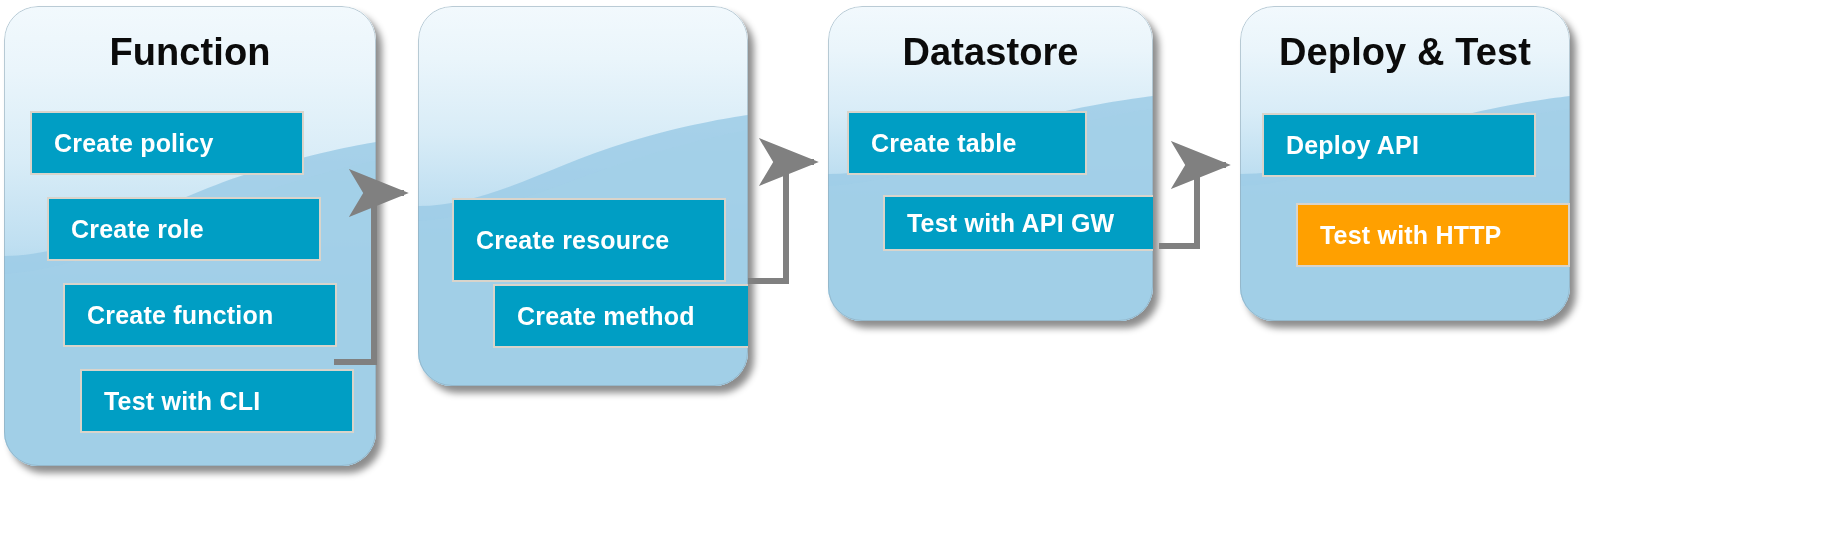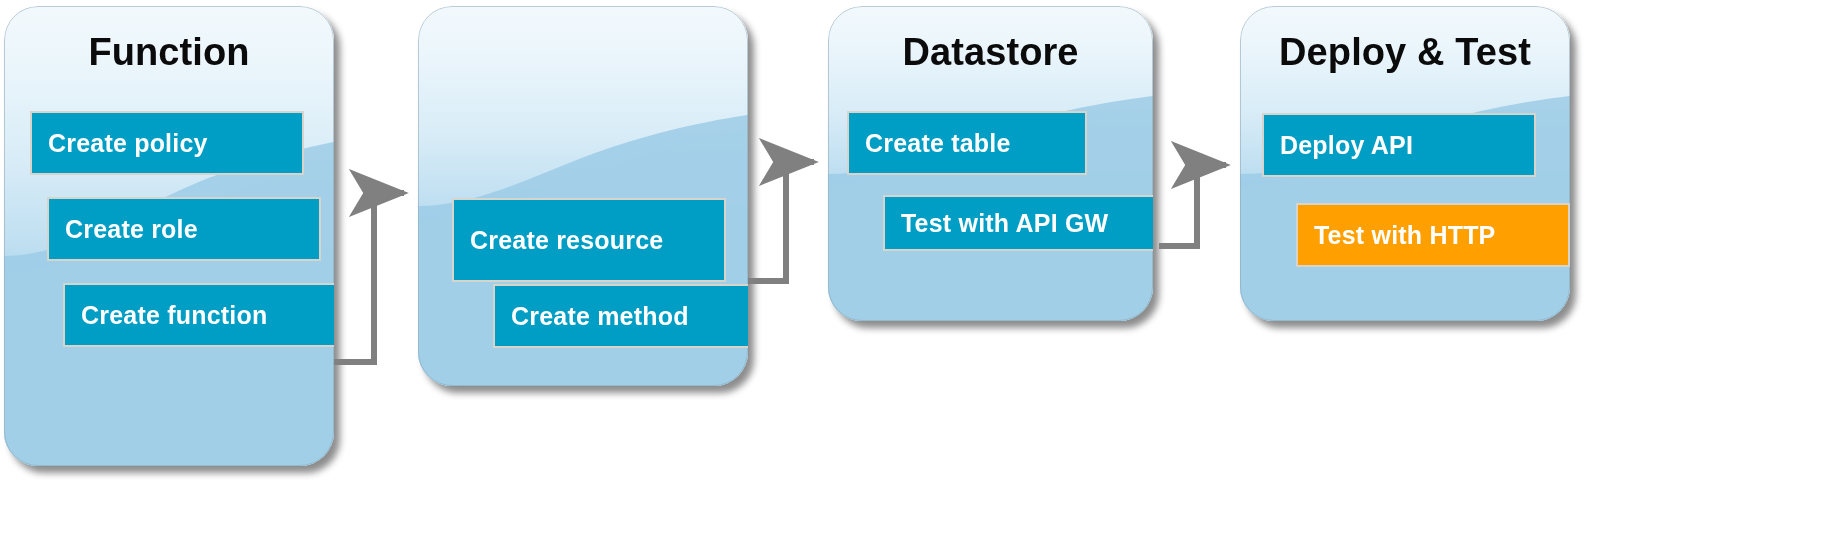--- a/index.html
+++ b/index.html
@@ -28,44 +28,45 @@
   .panel-title{position:absolute;left:0;right:0;text-align:center;
                font-weight:bold;color:#0b0b0b;letter-spacing:.1px;
                font-size:38px;line-height:44px;}
 
   
   .chip{position:absolute;box-sizing:border-box;
         background:#009ec4;
         border:2px solid #d9d4cb;
         color:#ffffff;font-weight:bold;font-size:25px;
         display:flex;align-items:center;
-        padding-left:16px;
+        padding-left:22px;
         letter-spacing:.2px;}
   .chip.highlight{background:#ffa000;border-color:#d9d4cb;}
 
   
   .conn{position:absolute;left:0;top:0;width:1828px;height:550px;
         pointer-events:none;}
 </style>
 </head>
 <body>
 
 <div id="stage">
 
-  <div class="panel" style="left:4px;top:6px;width:330px;height:460px;">
+  <div class="panel" style="left:4px;top:6px;width:372px;height:460px;">
     <svg class="wave" viewBox="0 0 330 460" preserveAspectRatio="none">
       <path d="M0,250 C70,250 130,200 210,170 C270,148 310,140 330,136 L330,460 L0,460 Z" fill="#9ccbe6" opacity="0.85"></path>
       <path d="M0,268 C80,262 150,214 240,182 C285,166 315,158 330,155 L330,460 L0,460 Z" fill="#a4d0e8" opacity="0.6"></path>
     </svg>
     <div class="border"></div>
     <div class="panel-title" style="top:24px;">Function</div>
 
     <div class="chip" style="left:26px;top:105px;width:274px;height:64px;">Create policy</div>
     <div class="chip" style="left:43px;top:191px;width:274px;height:64px;">Create role</div>
     <div class="chip" style="left:59px;top:277px;width:274px;height:64px;">Create function</div>
+    <div class="chip" style="left:76px;top:363px;width:274px;height:64px;">Test with CLI</div>
   </div>
 
   <div class="panel" style="left:418px;top:6px;width:330px;height:380px;">
     <svg class="wave" viewBox="0 0 330 380" preserveAspectRatio="none">
       <path d="M0,200 C70,200 130,160 210,136 C270,118 310,112 330,109 L330,380 L0,380 Z" fill="#9ccbe6" opacity="0.85"></path>
       <path d="M0,215 C80,210 150,172 240,146 C285,133 315,127 330,124 L330,380 L0,380 Z" fill="#a4d0e8" opacity="0.6"></path>
     </svg>
     <div class="border"></div>
 
     <div class="chip" style="left:34px;top:192px;width:274px;height:84px;">Create resource</div>

